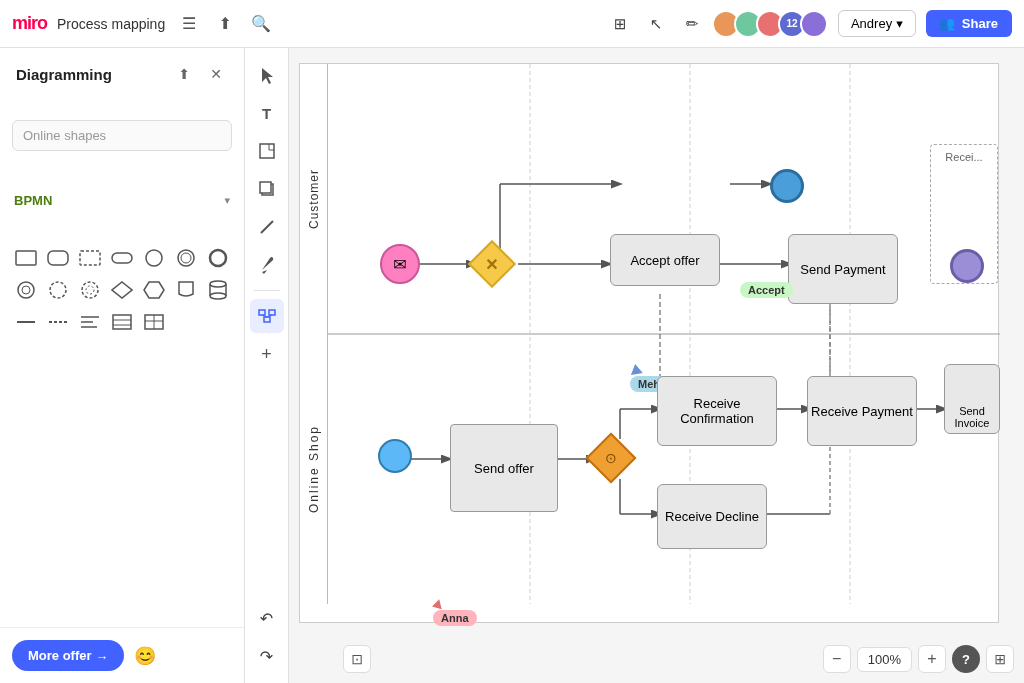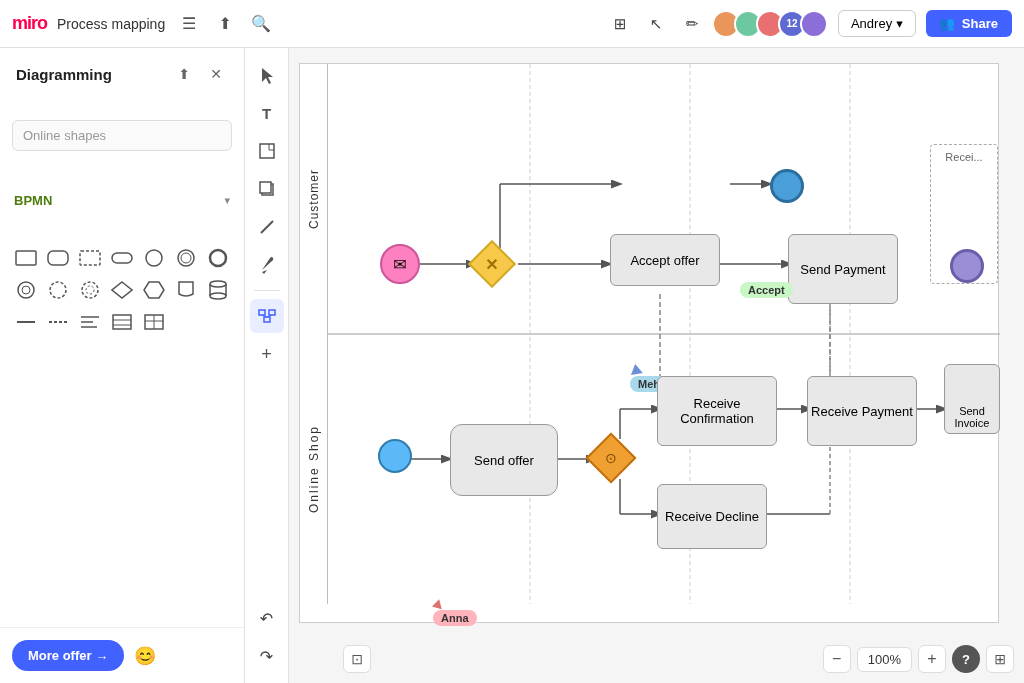--- a/index.html
+++ b/index.html
@@ -562,21 +562,21 @@
 
         <div style="position:absolute; left:440px; top:218px; background:#c8f7c5; border-radius:10px; padding:2px 8px; font-size:11px; font-weight:600; color:#333;">Accept</div>
 
         <div style="position:absolute; left:330px; top:300px;">
           <div style="width:0; height:0; border-left:6px solid transparent; border-right:6px solid transparent; border-bottom:10px solid #6a8fd8; transform:rotate(-10deg); margin-bottom:2px;"></div>
           <div style="background:#a8d8ea; border-radius:10px; padding:2px 8px; font-size:11px; font-weight:600; color:#333;">Mehran</div>
         </div>
 
         <div style="position:absolute; left:78px; top:375px; width:34px; height:34px; border-radius:50%; background:#5db8f7; border:2px solid #2e7db0;"></div>
 
-        <div style="position:absolute; left:150px; top:360px; width:108px; height:72px; background:#e8e8e8; border:1.5px solid #999; border-radius:12px; display:flex; align-items:center; justify-content:center; text-align:center; font-size:13px; font-weight:500; cursor:pointer;">
+        <div style="position:absolute; left:150px; top:360px; width:108px; height:88px; background:#e8e8e8; border:1.5px solid #999; border-radius:4px; display:flex; align-items:center; justify-content:center; text-align:center; font-size:13px; font-weight:500; cursor:pointer;">
           <span>Send offer</span>
         </div>
 
         <div style="position:absolute; left:293px; top:376px; width:36px; height:36px; background:#f0a030; border:2px solid #c07010; transform:rotate(45deg); display:flex; align-items:center; justify-content:center;">
           <div style="transform:rotate(-45deg); font-size:14px; color:#7a4a00;">⊙</div>
         </div>
 
         <div style="position:absolute; left:357px; top:312px; width:120px; height:70px; background:#e8e8e8; border:1.5px solid #999; border-radius:6px; display:flex; align-items:center; justify-content:center; text-align:center; font-size:13px; font-weight:500; cursor:pointer;">
           <span>Receive Confirmation</span>
         </div>

